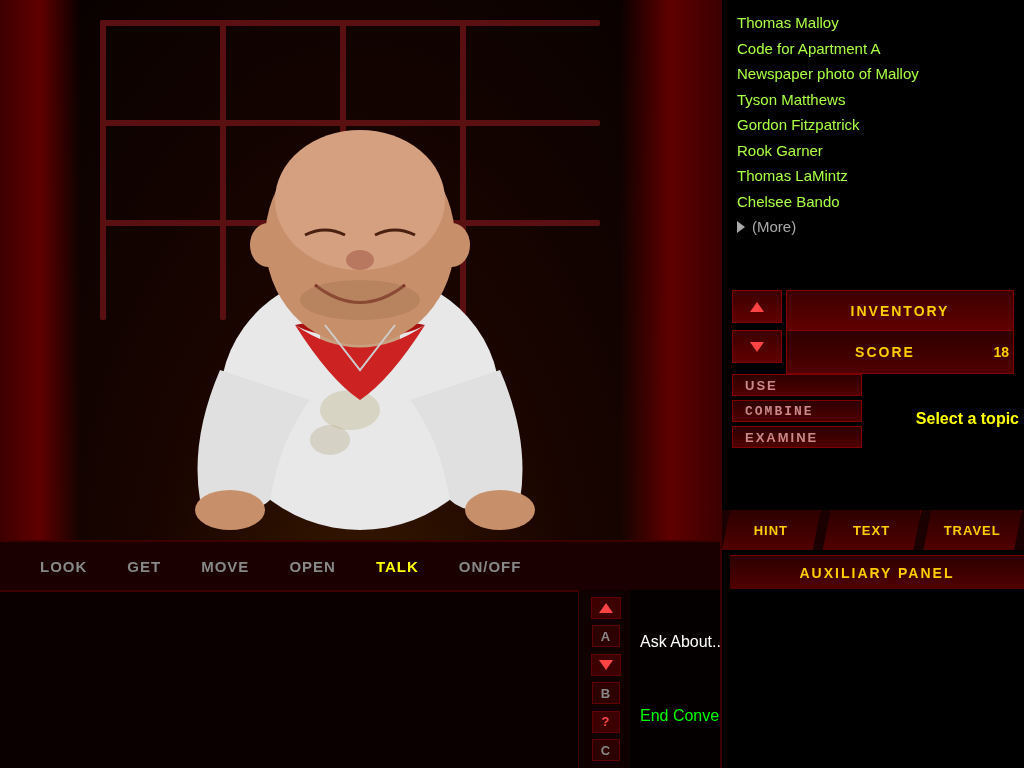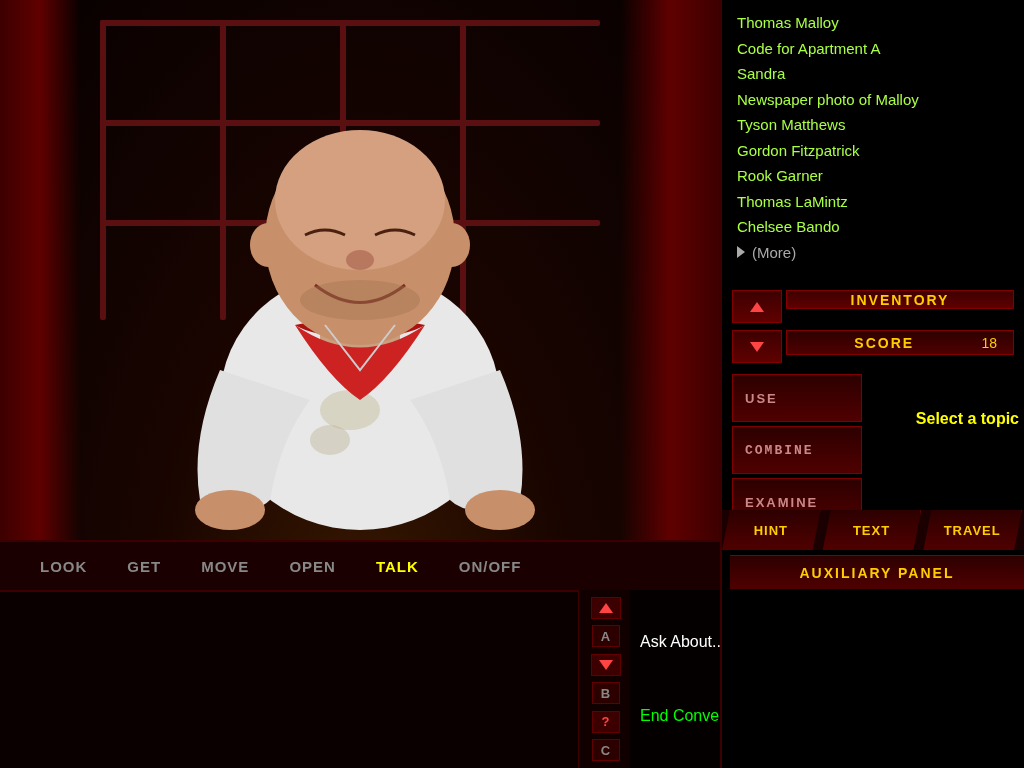--- a/index.html
+++ b/index.html
@@ -264,28 +264,28 @@
       font-size: 14px;
       font-weight: bold;
       letter-spacing: 2px;
       text-transform: uppercase;
       flex: 1;
       text-align: center;
     }
     #score-value {
       color: #ffcc00;
       font-size: 14px;
-      font-weight: normal;
-      padding-right: 16px;
+      font-weight: bold;
+      padding-right: 4px;
       min-width: 30px;
       text-align: right;
     }
 
     .action-panel-btn {
-      height: 48px;
+      height: 22px;
       background: linear-gradient(to bottom, #2d0000, #500000);
       border: 1px solid #800000;
       display: flex;
       align-items: center;
       padding-left: 12px;
       cursor: pointer;
     }
     .action-panel-btn span {
       color: #cc8888;
       font-size: 13px;
@@ -535,47 +535,46 @@
 <div class="conv-options">
   <div class="conv-option-a">Ask About...</div>
   <div class="conv-option-b">End Conversation</div>
 </div>
 
 <div id="right-panel">
 
   <div id="topics-list">
     <div class="topic-item">Thomas Malloy</div>
     <div class="topic-item">Code for Apartment A</div>
-    <div class="topic-item">Sandra</div>
     <div class="topic-item">Newspaper photo of Malloy</div>
     <div class="topic-item">Tyson Matthews</div>
     <div class="topic-item">Gordon Fitzpatrick</div>
     <div class="topic-item">Rook Garner</div>
     <div class="topic-item">Thomas LaMintz</div>
     <div class="topic-item">Chelsee Bando</div>
     <div class="more-btn">
       <div class="more-arrow"></div>
       <span>(More)</span>
     </div>
   </div>
 
   <div style="position:absolute; top:290px; left:10px; right:10px; height:35px; display:flex; gap:4px;">
     <div class="scroll-up" style="position:relative; top:0; left:0; width:50px; height:33px;">
       <div class="arrow-up"></div>
     </div>
-    <div id="inventory-btn" style="position:relative; top:0; left:0; flex:1; height:19px;">
+    <div id="inventory-btn" style="position:relative; top:0; left:0; flex:1; height:41px;">
       <span>INVENTORY</span>
     </div>
   </div>
 
   <div style="position:absolute; top:330px; left:10px; right:10px; display:flex; gap:4px; height:33px;">
     <div class="scroll-down" style="position:relative; top:0; left:0; width:50px; height:33px;">
       <div class="arrow-down"></div>
     </div>
-    <div id="score-area" style="position:relative; top:0; left:0; flex:1; height:25px;">
+    <div id="score-area" style="position:relative; top:0; left:0; flex:1; height:44px;">
       <span id="score-label">SCORE</span>
       <span id="score-value">18</span>
     </div>
   </div>
 
   <div style="position:absolute; top:374px; left:10px; width:130px;">
     <div class="action-panel-btn" style="margin-bottom:4px;">
       <span>USE</span>
     </div>
     <div class="action-panel-btn" style="margin-bottom:4px;font-family:Liberation Mono, monospace;">

